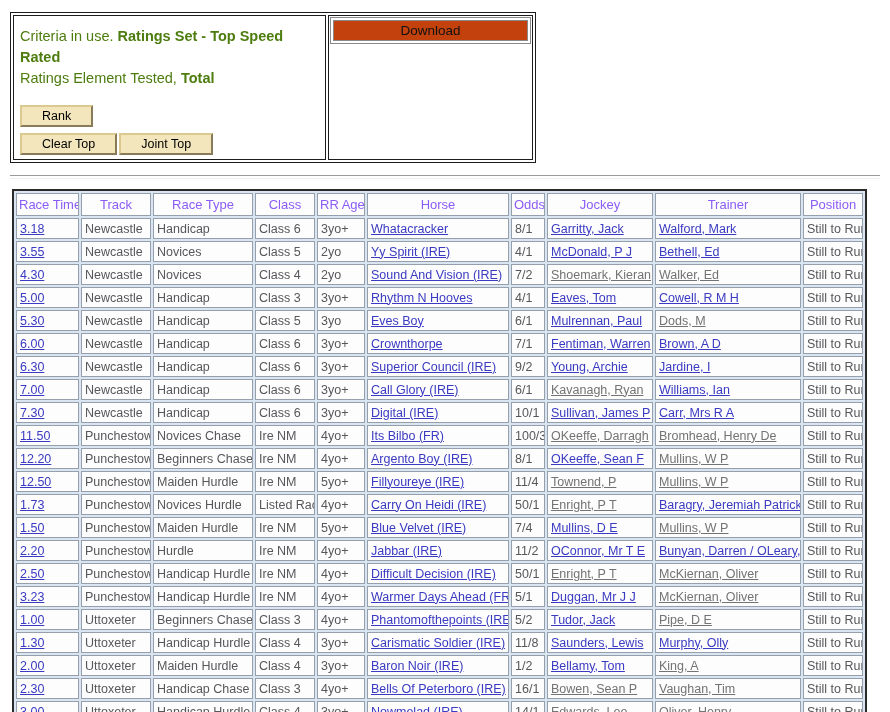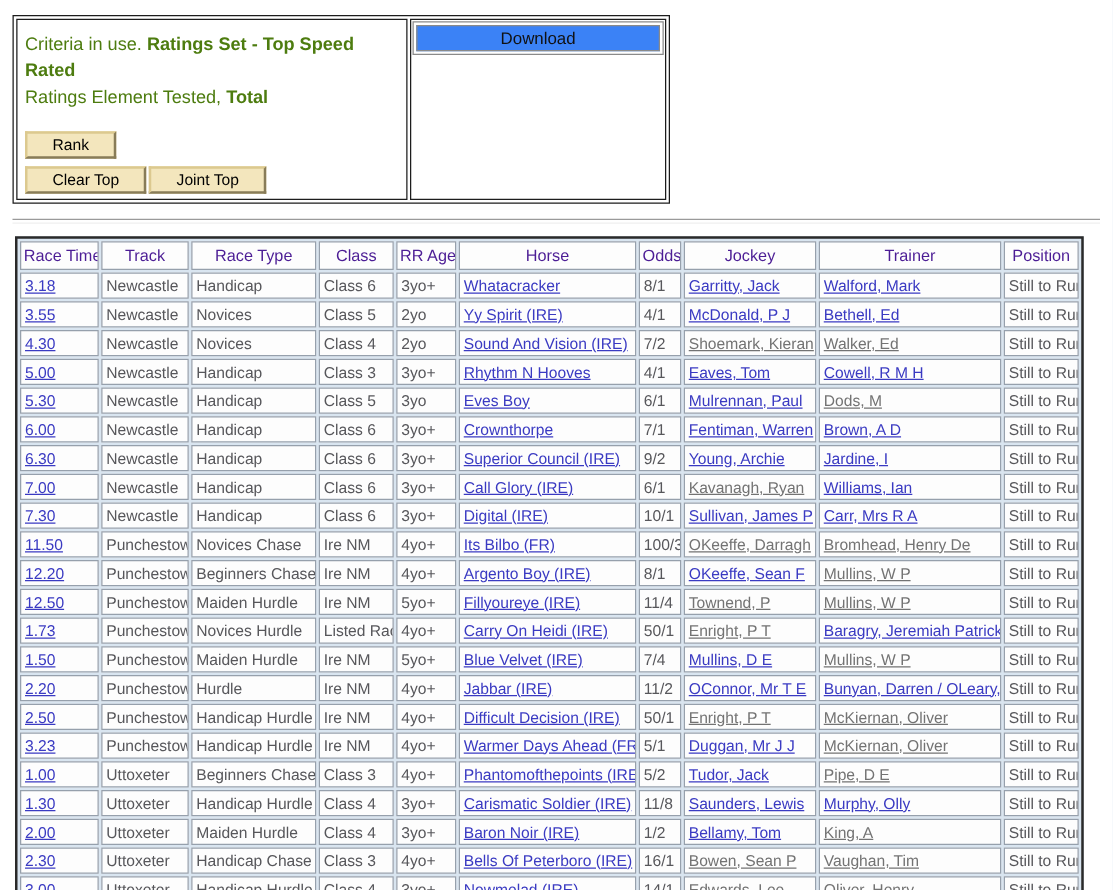--- a/index.html
+++ b/index.html
@@ -39,21 +39,21 @@
     cursor:pointer;
   }
 
   table.dl-table{
     border-collapse:separate;border-spacing:2px;
     border:1px solid #8a8a8a;
     width:100%;
   }
   table.dl-table th{
     border:1px solid #8a8a8a;
-    background:#3b82f6;
+    background:#c2410c;
     font-weight:normal;font-size:13.5px;color:#111;
     padding:2px 0;
   }
   table.dl-table td{border:1px solid #8a8a8a;padding:1px;width:50%;}
   a.dl-btn{
     display:block;text-align:center;
     font-weight:700;font-size:13.5px;color:#ffffff;
     text-decoration:none;
     border:2px solid #6f42c8;
     padding:2px 0;
@@ -72,21 +72,21 @@
   table.race-table{
     table-layout:fixed;
     border-collapse:separate;border-spacing:2px;
     border:2px solid #2a2a2a;
     background:#d9e5f0;
     width:852px;
     margin-left:2px;
   }
   table.race-table th{
     border:1px solid #96a0ac;background:#fdfdfd;
-    font-weight:normal;font-size:13px;color:#4c1d95;
+    font-weight:normal;font-size:13px;color:#8b5cf6;
     text-align:center;padding:3px 2px;
     white-space:nowrap;overflow:hidden;
   }
   table.race-table td{
     border:1px solid #96a0ac;background:#fdfdfd;
     font-size:12.5px;color:#57575b;
     padding:1px 3px;height:17px;
     white-space:nowrap;overflow:hidden;
     text-align:left;vertical-align:middle;
   }

